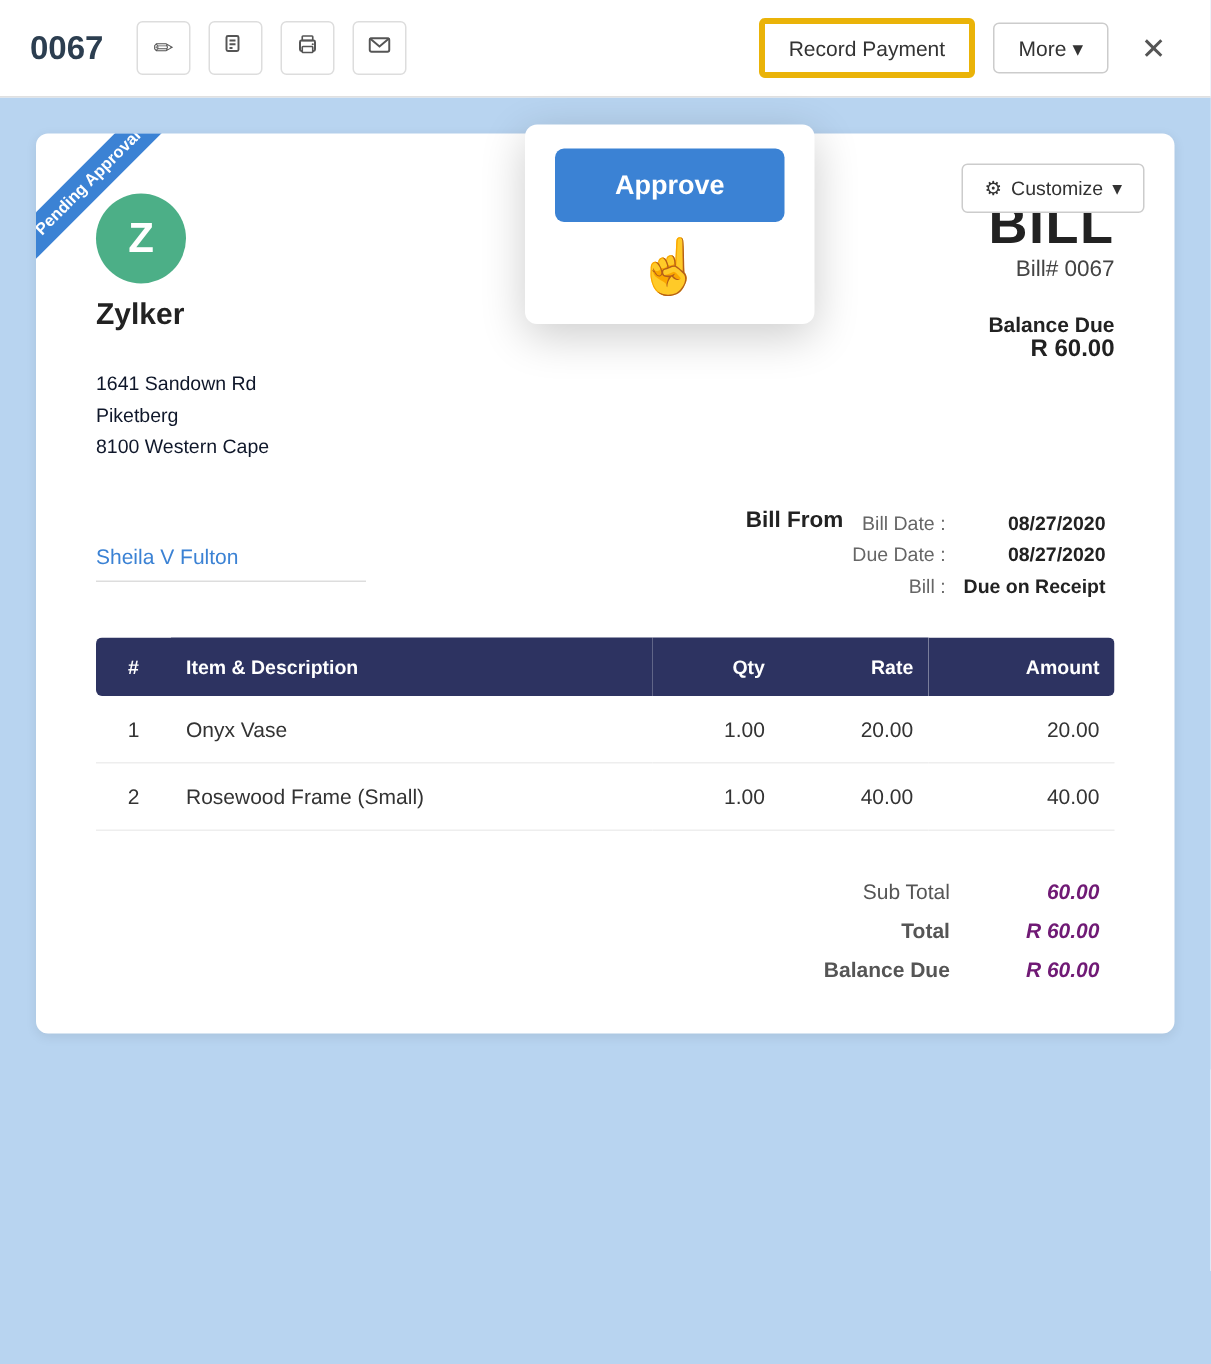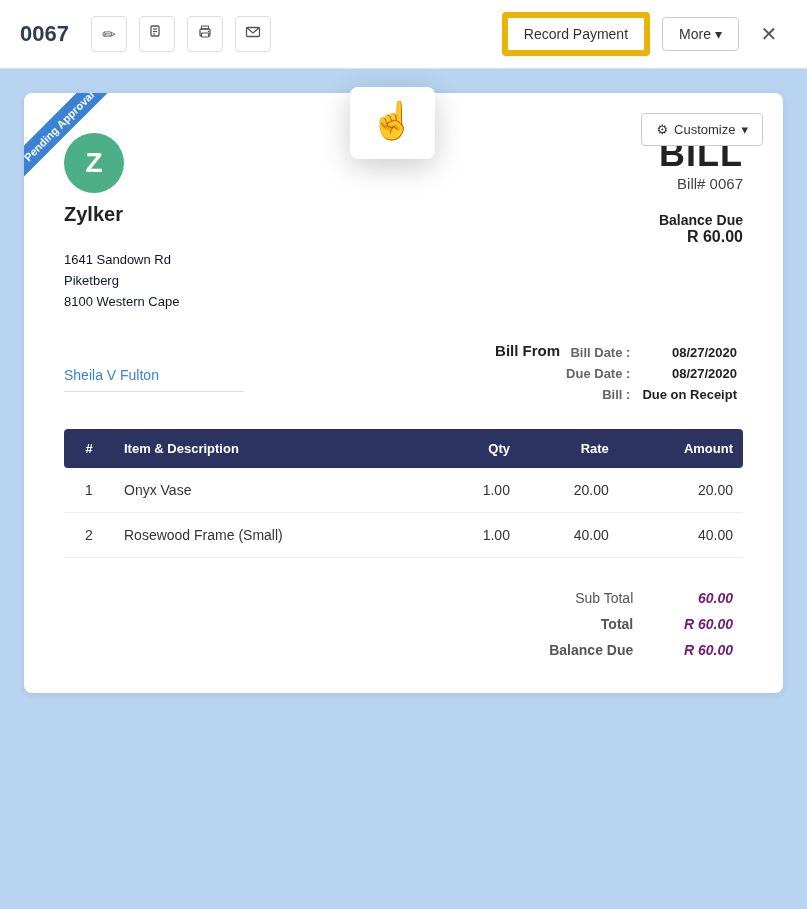--- a/index.html
+++ b/index.html
@@ -39,21 +39,21 @@
       align-items: center;
       justify-content: center;
       color: #555;
       font-size: 16px;
     }
 
     .toolbar-spacer { flex: 1; }
 
     .btn-record {
       padding: 8px 16px;
-      border: 6px solid #eab308;
+      border: 4px solid #eab308;
       border-radius: 4px;
       background: #fff;
       cursor: pointer;
       font-size: 14px;
       color: #333;
     }
     .btn-more {
       padding: 8px 16px;
       border: 1px solid #ccc;
       border-radius: 4px;
@@ -260,21 +260,21 @@
       width: 180px;
     }
 
     .bill-dates {
       text-align: right;
       font-size: 13px;
       color: #444;
     }
 
     .bill-dates table { border-collapse: collapse; }
-    .bill-dates td { padding: 3px 6px; font-weight: bold; }
+    .bill-dates td { padding: 3px 6px; }
     .bill-dates .date-label { color: #666; text-align: right; }
     .bill-dates .date-value { font-weight: 700; color: #222; text-align: right; }
 
     
     .items-table {
       width: 100%;
       border-collapse: collapse;
       margin-bottom: 20px;
     }
 
@@ -367,20 +367,23 @@
     <span>More</span>
     <span>▾</span>
   </button>
   <button class="btn-close">
     <span>✕</span>
   </button>
 </div>
 
 <div style="position:relative; z-index:200;">
   <div class="approve-popup">
+    <button class="btn-approve">
+      <span>Approve</span>
+    </button>
     <div class="cursor-hand">☝️</div>
   </div>
 </div>
 
 <div class="main">
   <div class="bill-card">
 
     <div class="ribbon-wrapper">
       <div class="ribbon">
         <span>Pending Approval</span>

